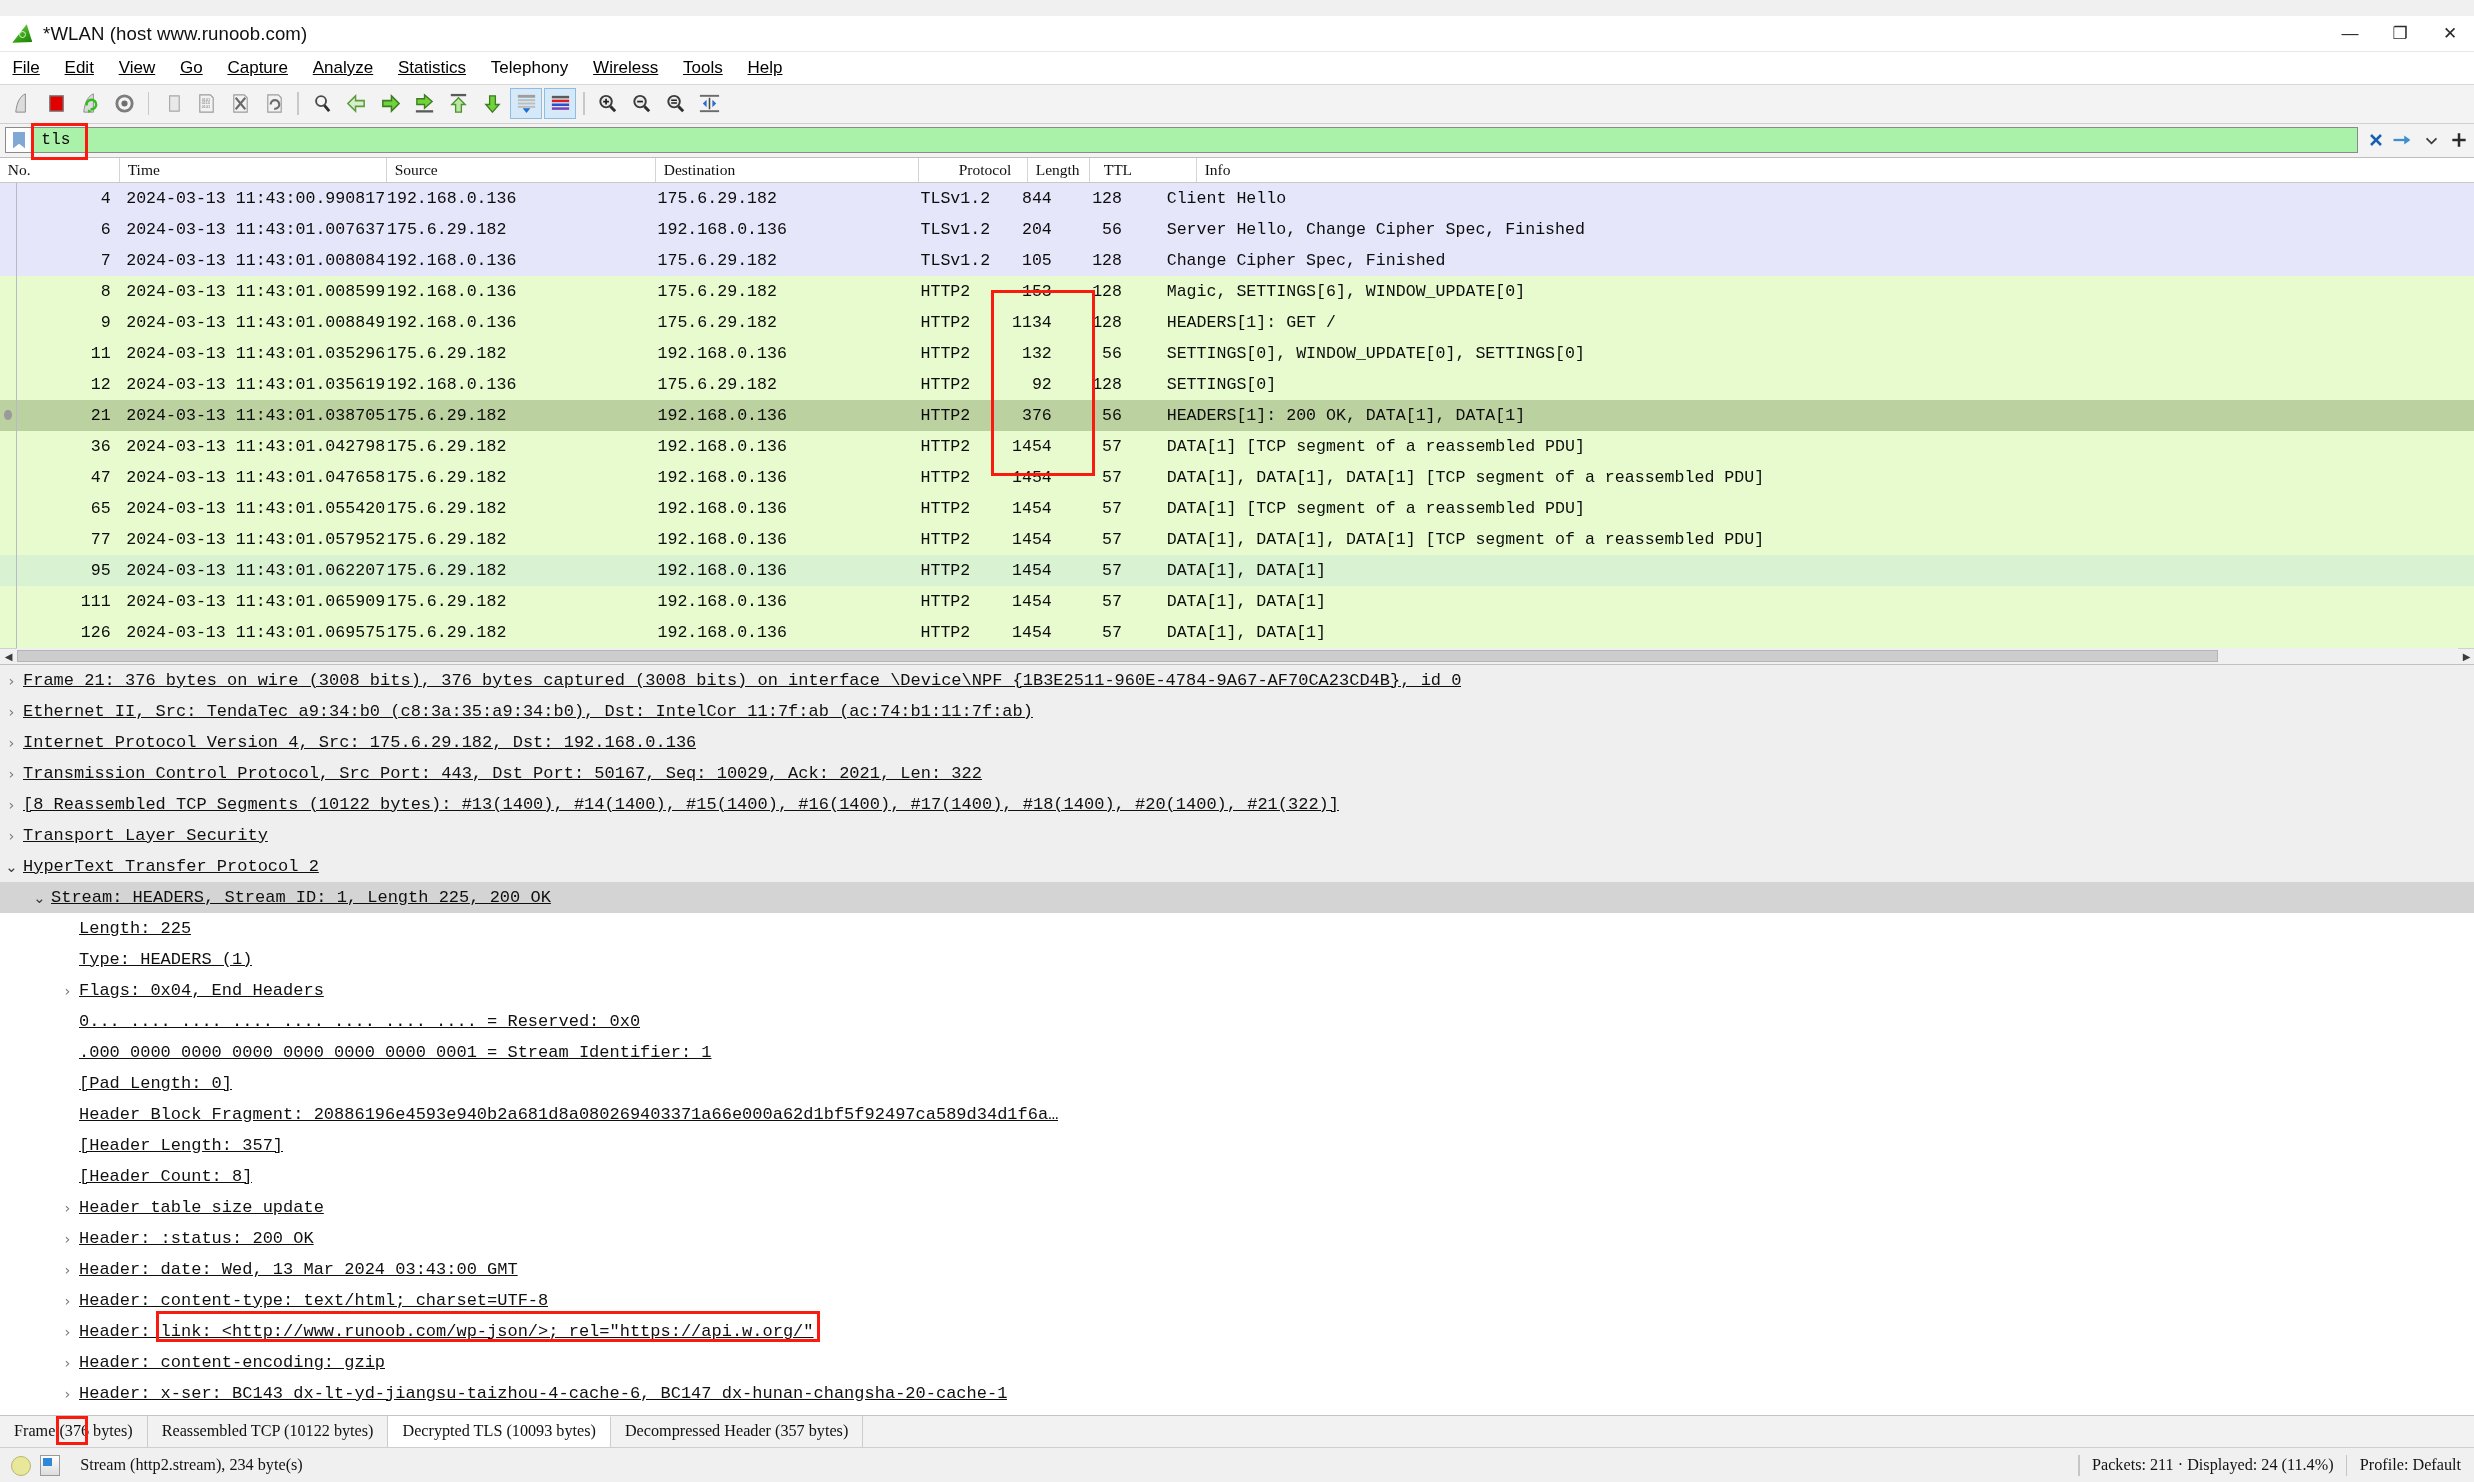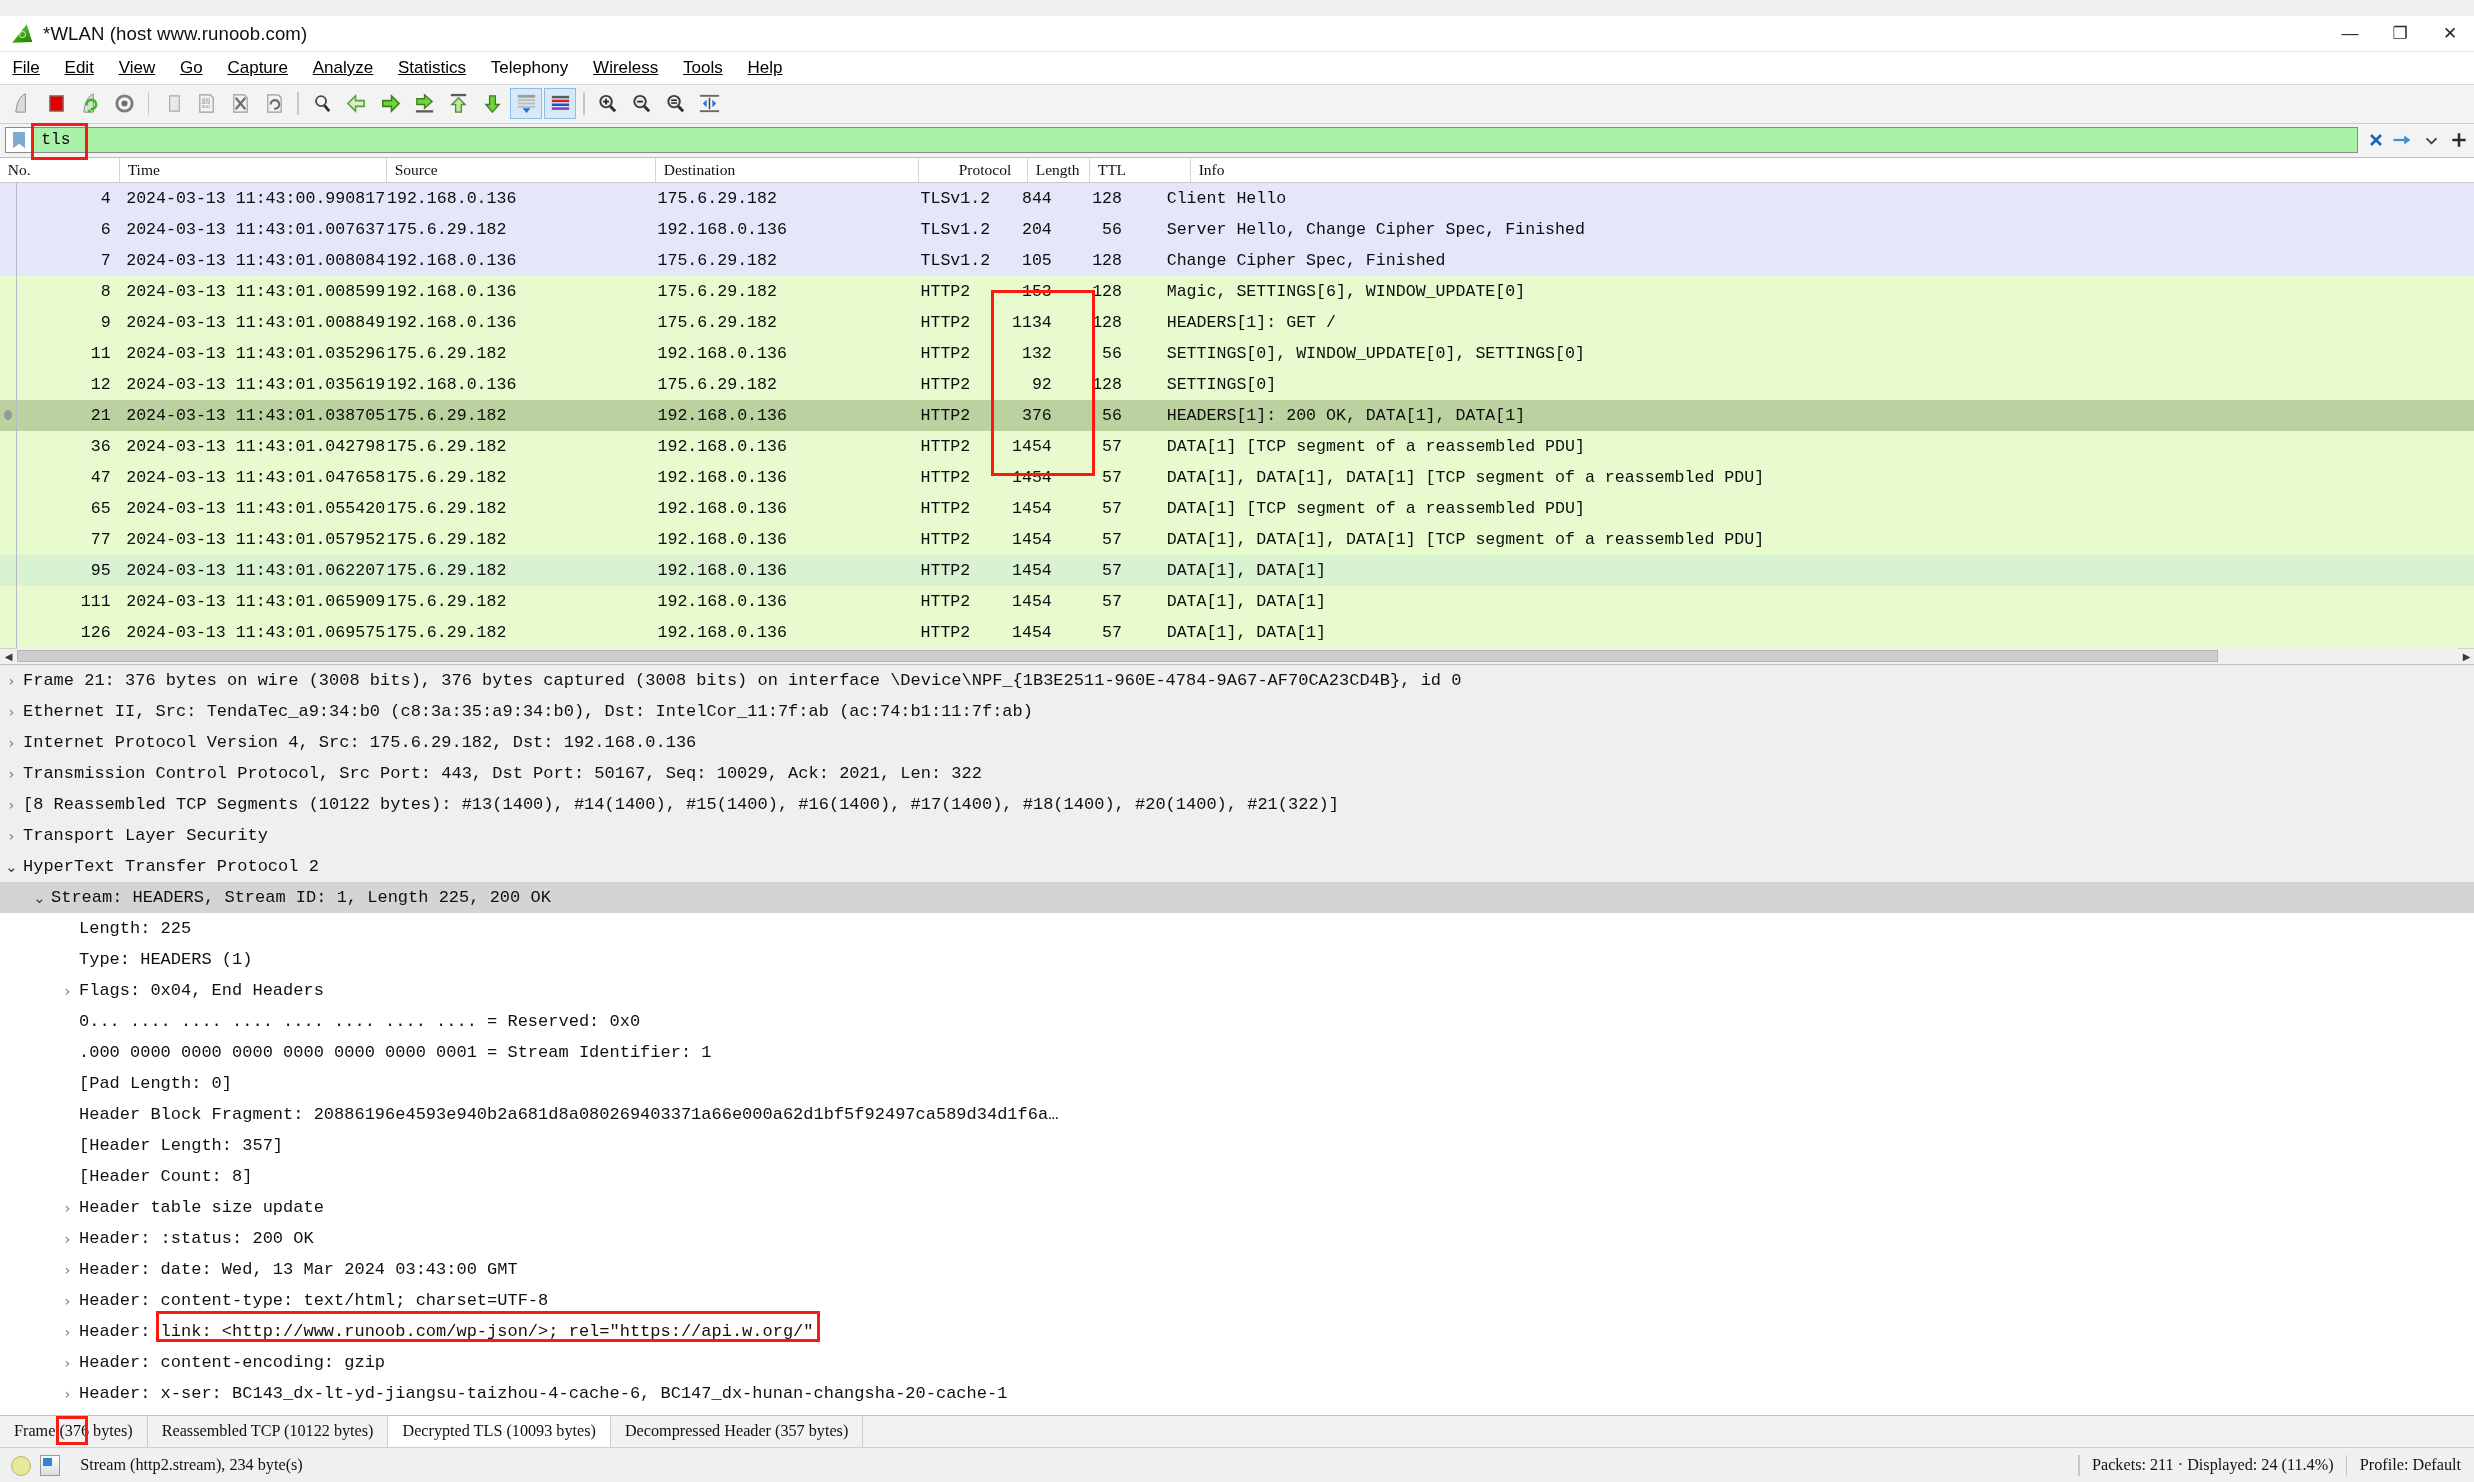--- a/index.html
+++ b/index.html
@@ -89,21 +89,21 @@
   }
   .plist-head div {
     border-right:0.8px solid #d5d5d5; padding:3.1px 0 0 7.7px; overflow:hidden; white-space:nowrap;
   }
   .c-no    { width:120px; }
   .c-time  { width:267px; }
   .c-src   { width:269px; }
   .c-dst   { width:263px; }
   .c-proto { width:77px;margin-left:32px; }
   .c-len   { width:62px; }
-  .c-ttl   { width:101px; }
+  .c-ttl   { width:101px;margin-left:6px; }
   .c-info  { flex:1; border-right:none !important; }
 
   .prow {
     display:flex; height:31px; align-items:center;
     font-family:"Liberation Mono", monospace; font-size:16.6px; color:#0d0d0d;
     white-space:nowrap;
   }
   .prow.tls   { background:#e6e6fb; }
   .prow.h2    { background:#e8fbce; }
   .prow.sel   { background:#bcd1a0; }
@@ -141,21 +141,21 @@
     font-family:"Liberation Mono", monospace; font-size:17px; color:#101010;
   }
   .dline { height:31px; display:flex; align-items:center; white-space:nowrap; }
   .dline.gray  { background:#efefef; }
   .dline.hl    { background:#d4d4d4; }
   .twisty {
     width:23px; flex:none; display:flex; align-items:center; justify-content:center;
     color:#7a7a7a; font-size:14.7px; font-family:"DejaVu Sans", sans-serif;
   }
   .twisty.open { color:#3d3d3d; }
-  .dtext { overflow:hidden; text-overflow:clip; }
+  .dtext { overflow:hidden; text-overflow:clip;text-decoration:underline; }
   .link-redbox {
     position:absolute; border:3.1px solid #f91b10; pointer-events:none; z-index:6;
   }
 
   
   .bytetabs {
     height:32.5px; background:#f2f2f2; display:flex; align-items:stretch;
     border-top:0.8px solid #c4c4c4; flex:none; position:relative;
   }
   .btab {

